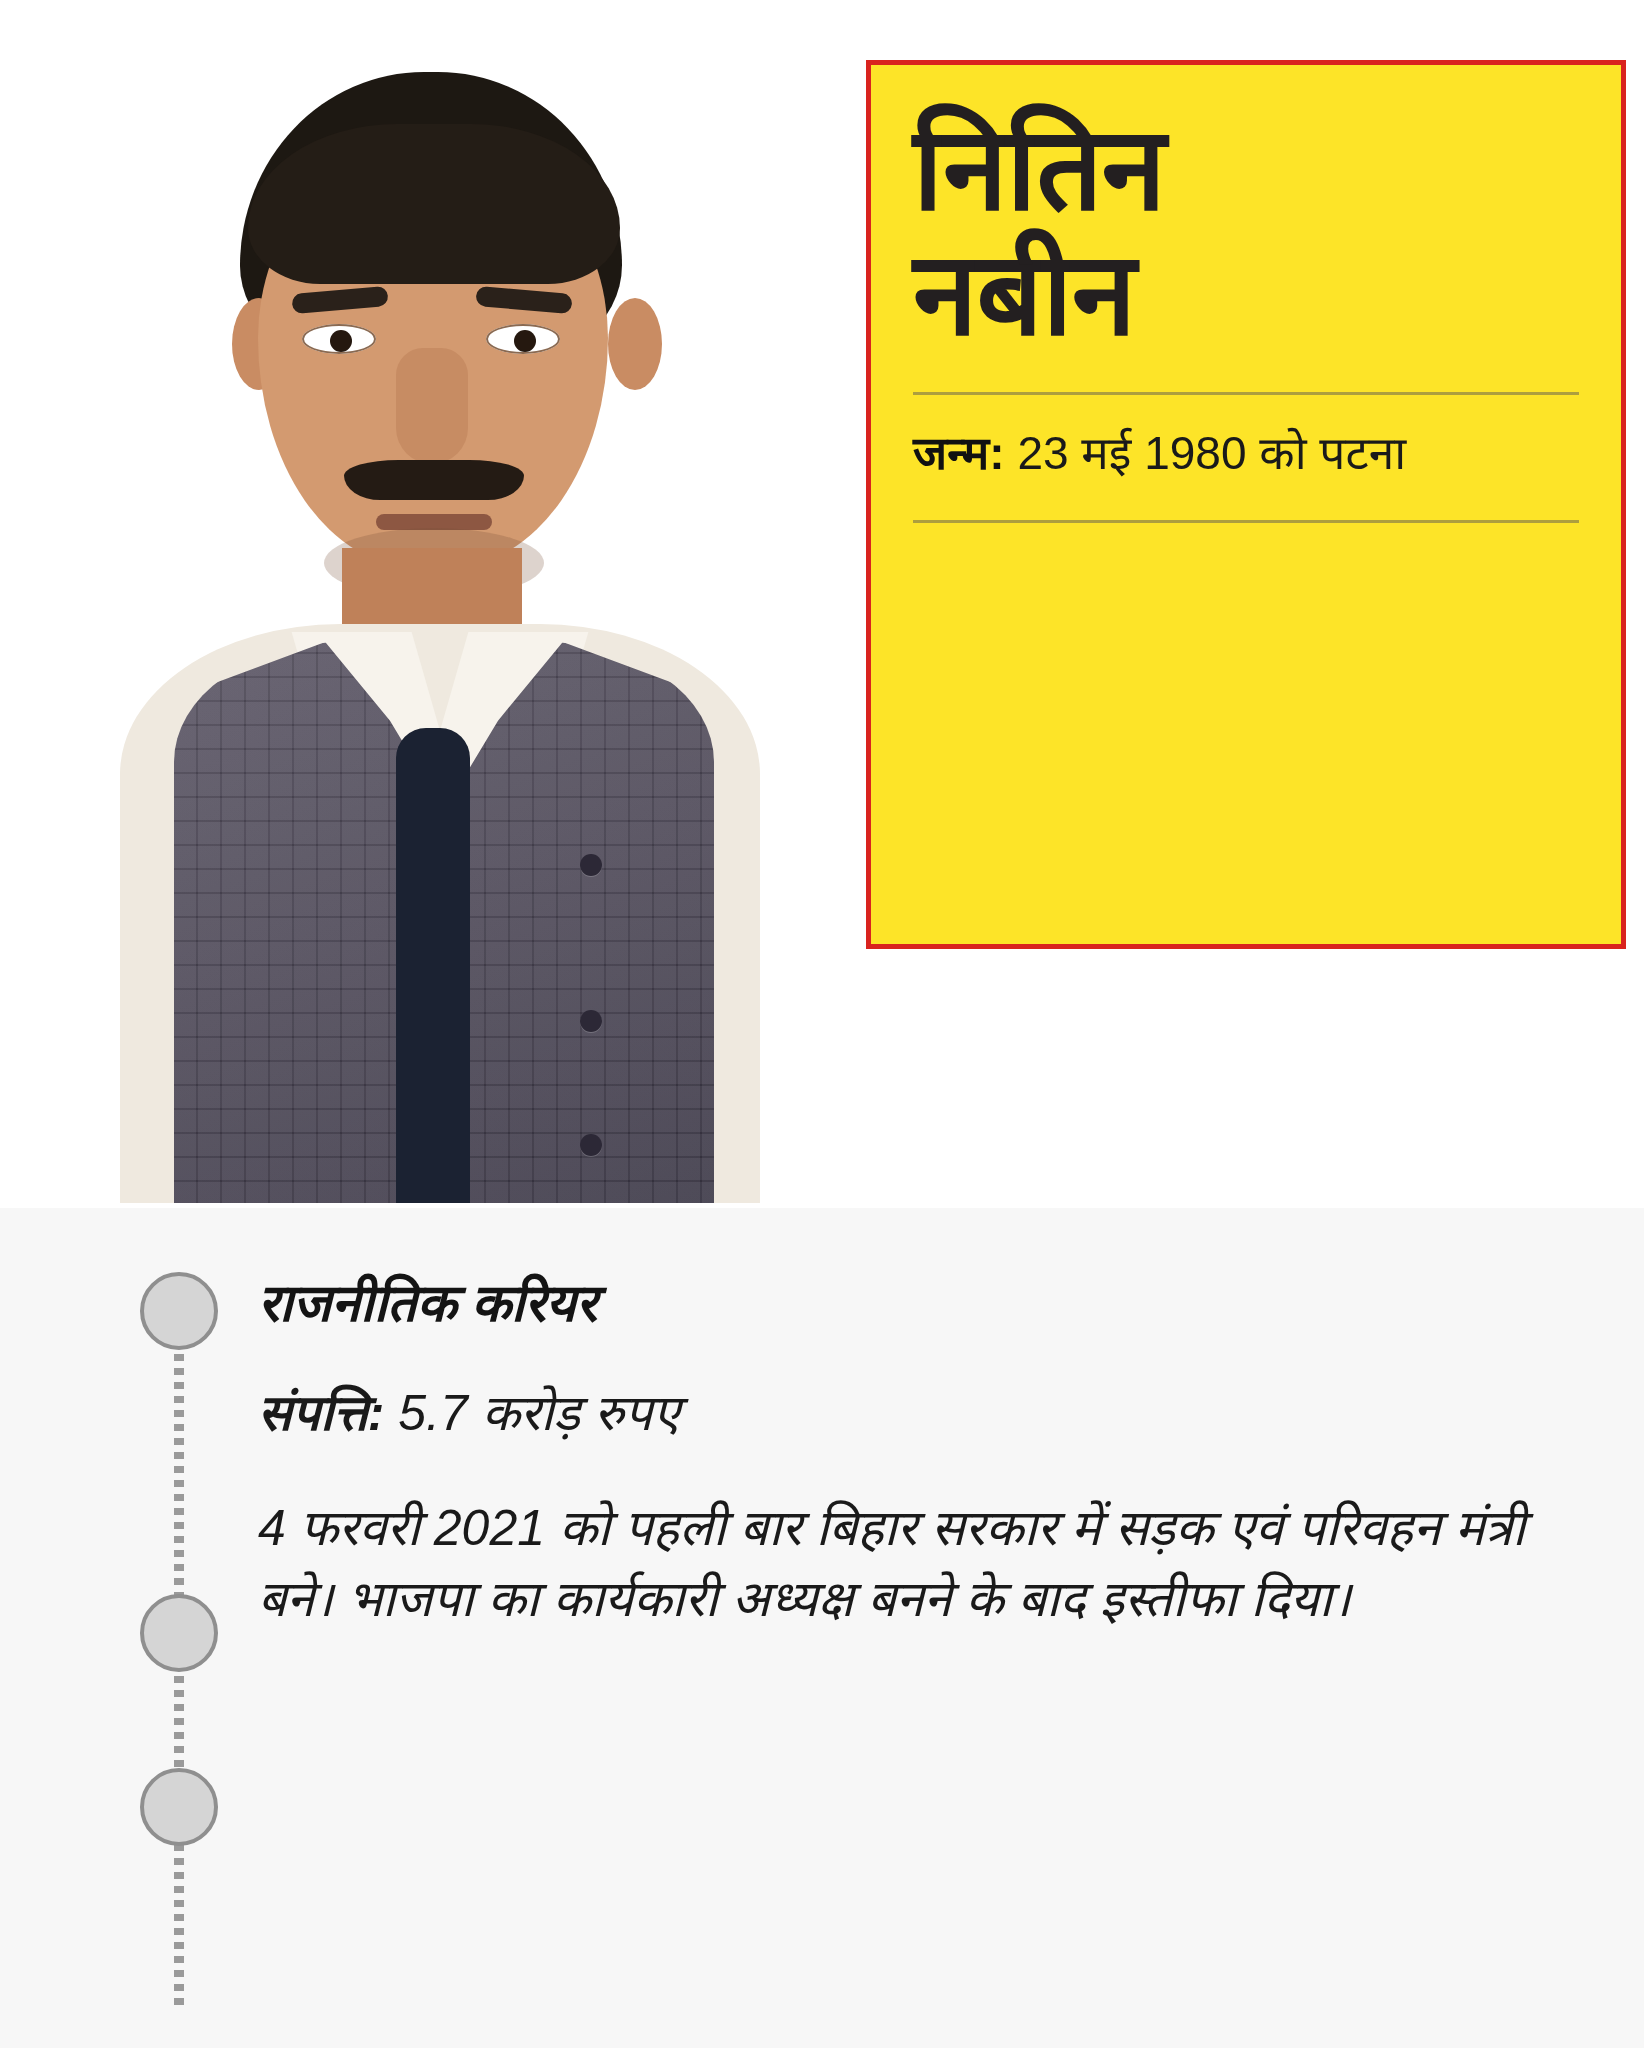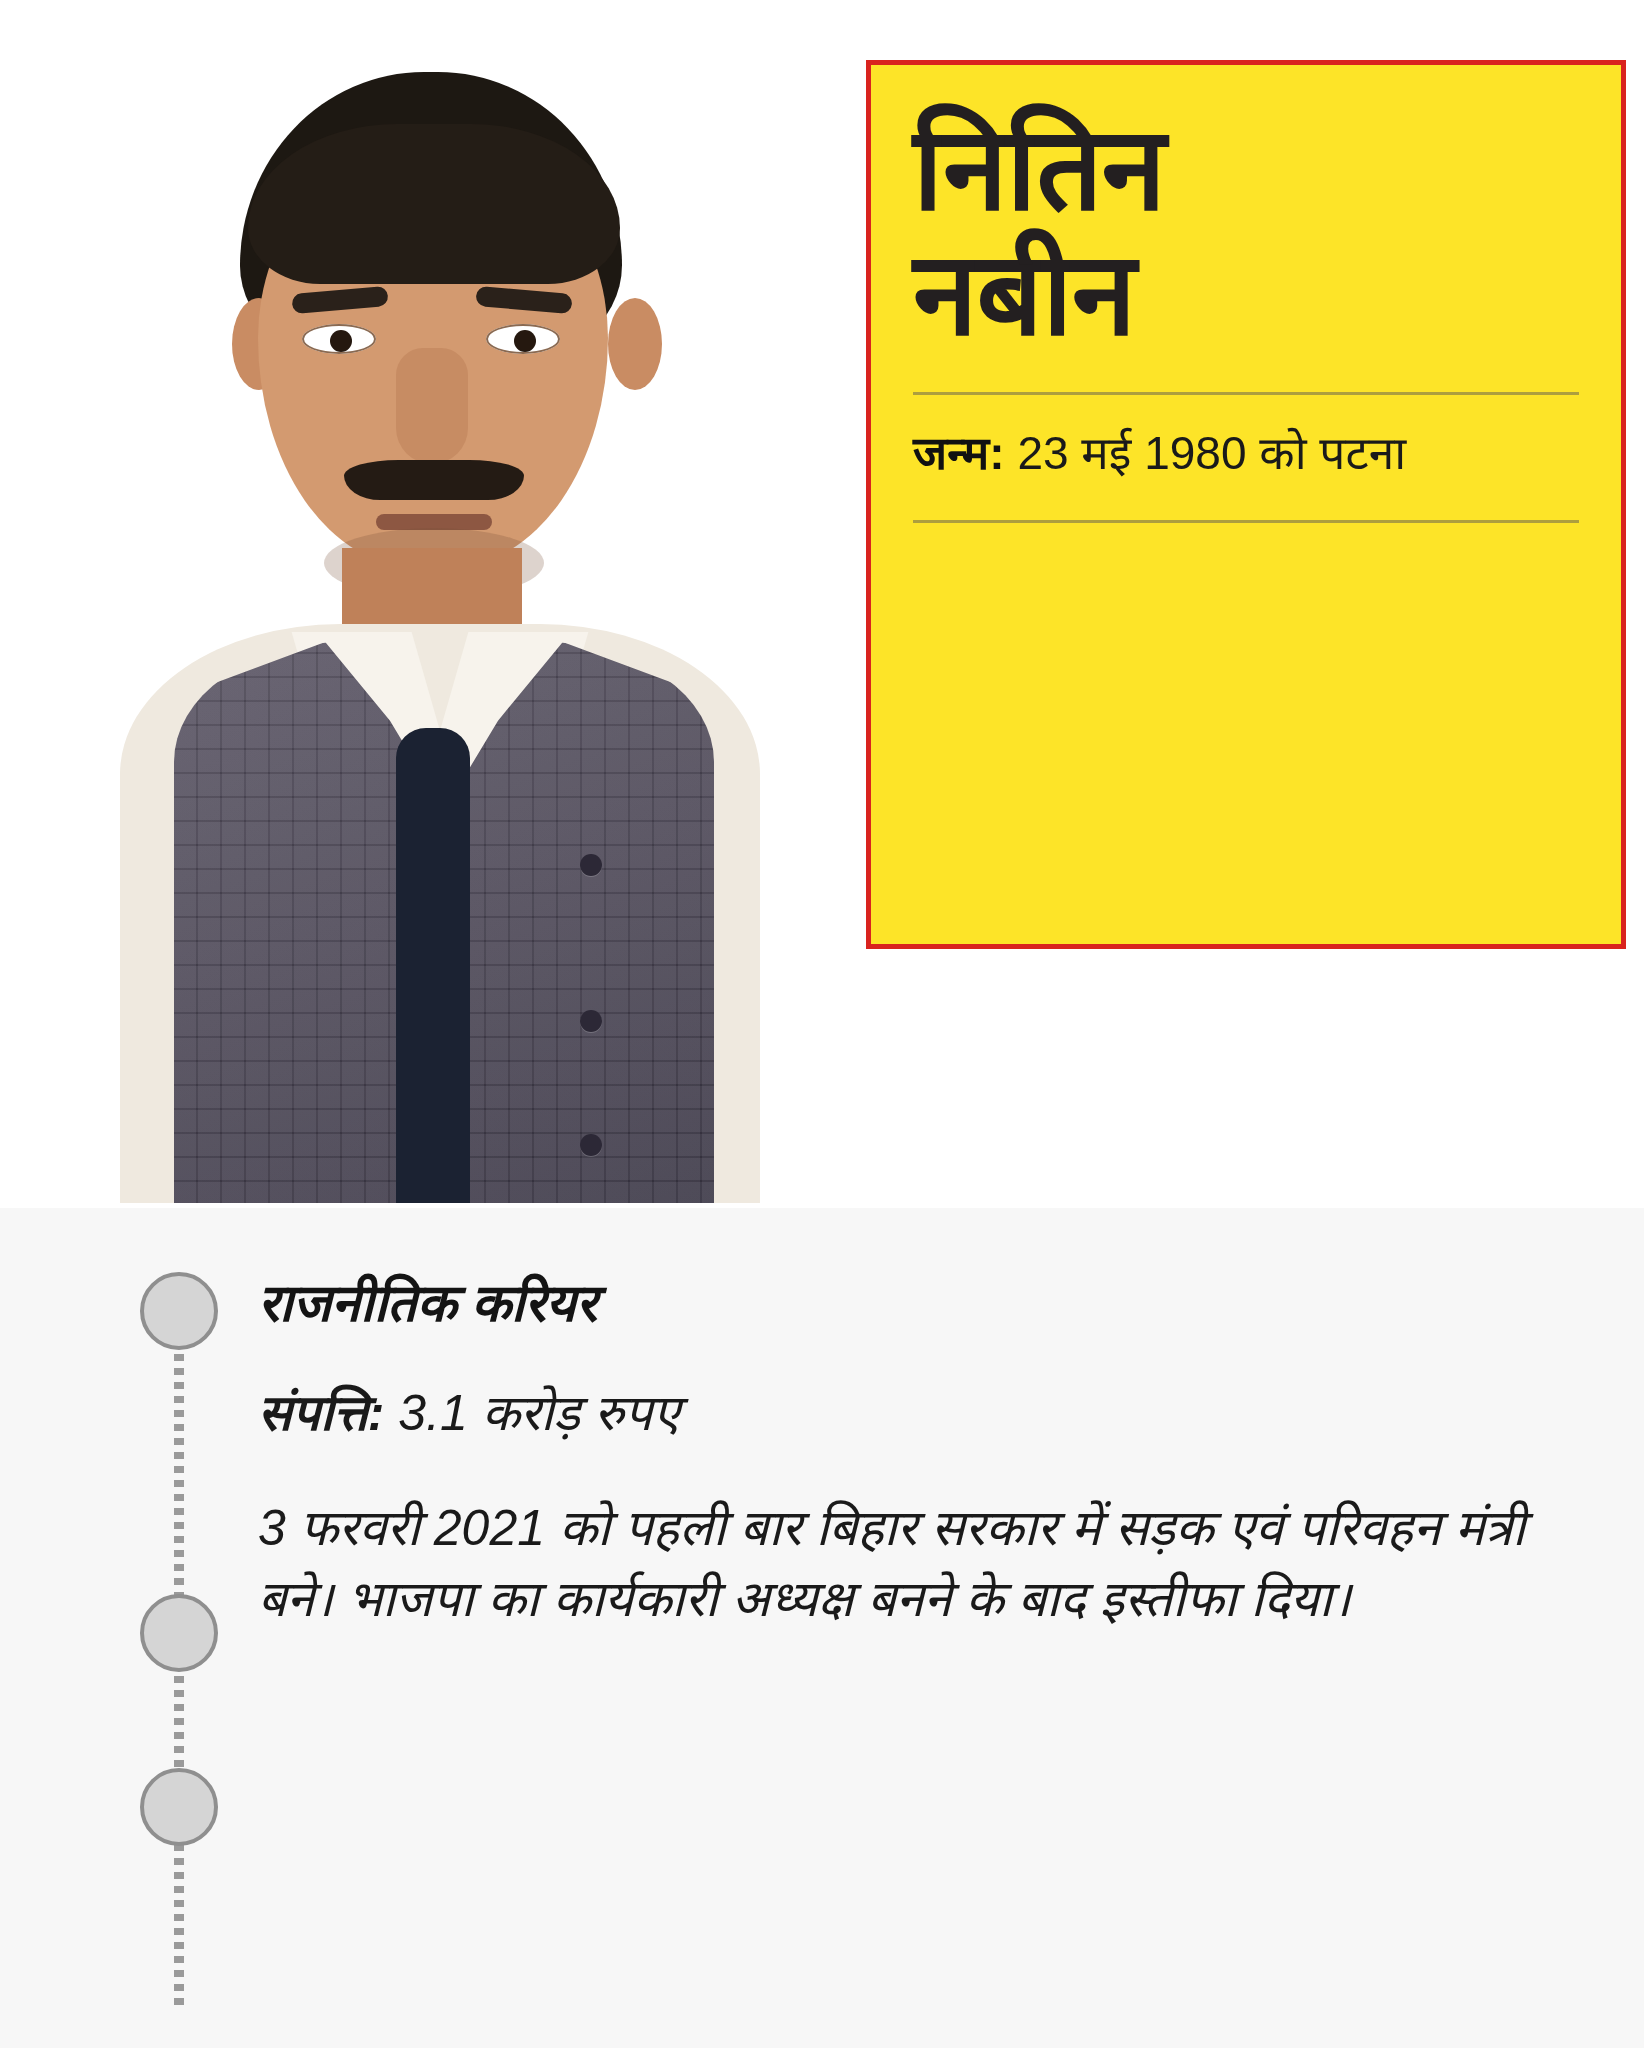--- a/index.html
+++ b/index.html
@@ -384,24 +384,24 @@
 
     <div class="entries">
 
       <div class="entry gap1">
         <div class="entry-title">राजनीतिक करियर</div>
       </div>
 
       <div class="entry gap2">
         <div class="entry-body">
           <b>संपत्ति:</b>
-          <span>3.1 करोड़ रुपए</span>
+          <span>5.7 करोड़ रुपए</span>
         </div>
       </div>
 
       <div class="entry gap3">
-        <div class="entry-body">3 फरवरी 2021 को पहली बार बिहार सरकार में सड़क एवं परिवहन मंत्री बने। भाजपा का कार्यकारी अध्यक्ष बनने के बाद इस्तीफा दिया।</div>
+        <div class="entry-body">4 फरवरी 2021 को पहली बार बिहार सरकार में सड़क एवं परिवहन मंत्री बने। भाजपा का कार्यकारी अध्यक्ष बनने के बाद इस्तीफा दिया।</div>
       </div>
 
     </div>
   </div>
 
 </div>
 
 </body></html>

